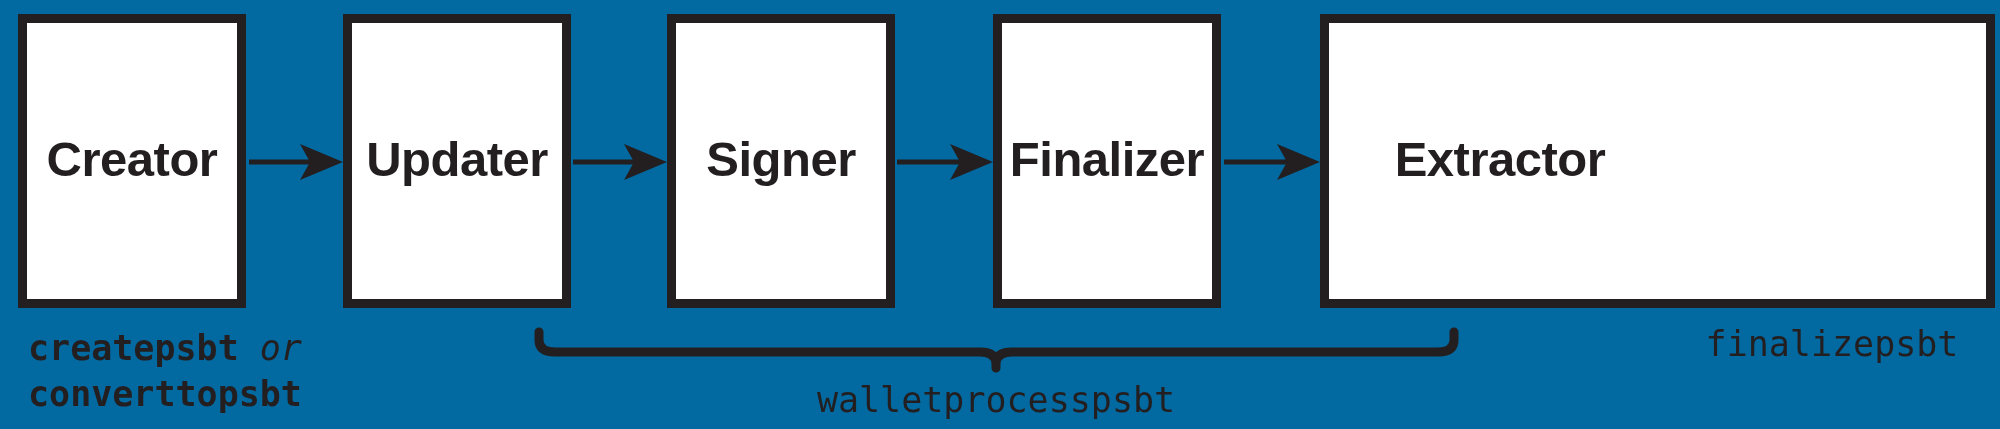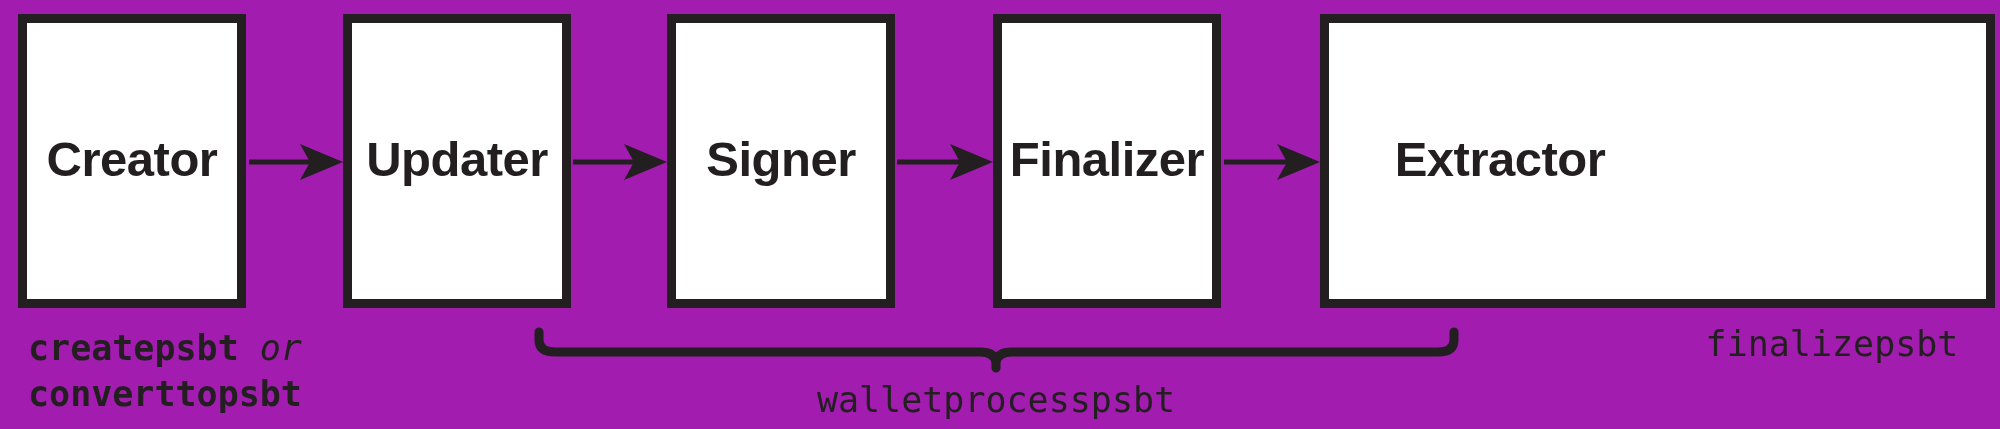--- a/index.html
+++ b/index.html
@@ -8,21 +8,21 @@
     padding: 0;
     background: #ffffff;
   }
   body {
     font-family: "Liberation Sans", sans-serif;
   }
   #canvas {
     position: relative;
     width: 2000px;
     height: 429px;
-    background: #a21caf;
+    background: #0369a1;
     overflow: hidden;
   }
   #diagram-svg {
     position: absolute;
     top: 0;
     left: 0;
     width: 2000px;
     height: 429px;
     display: block;
   }

